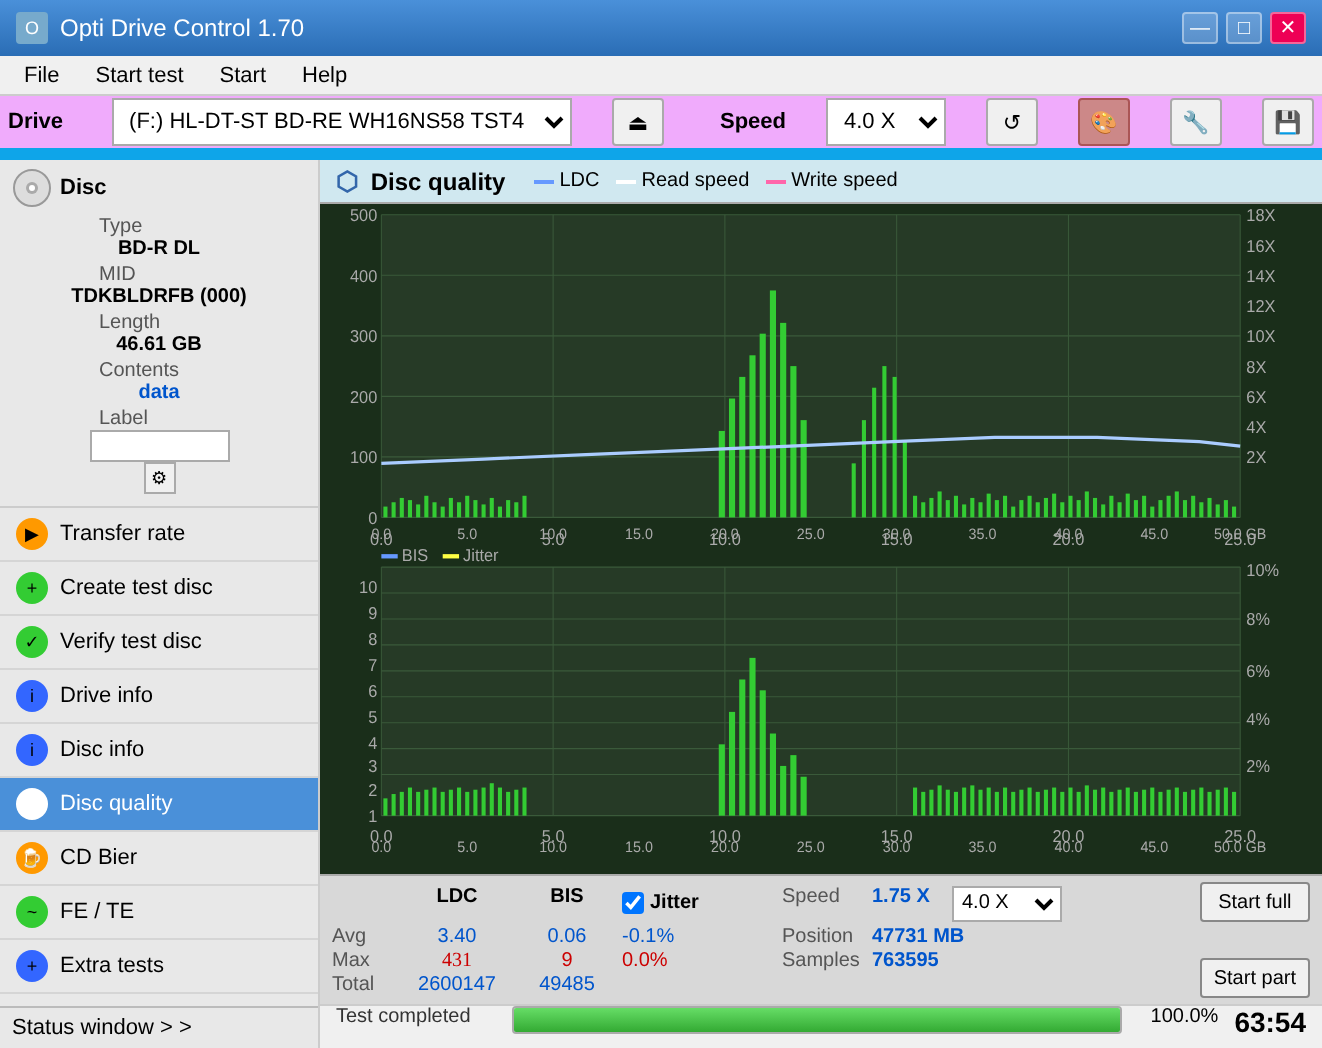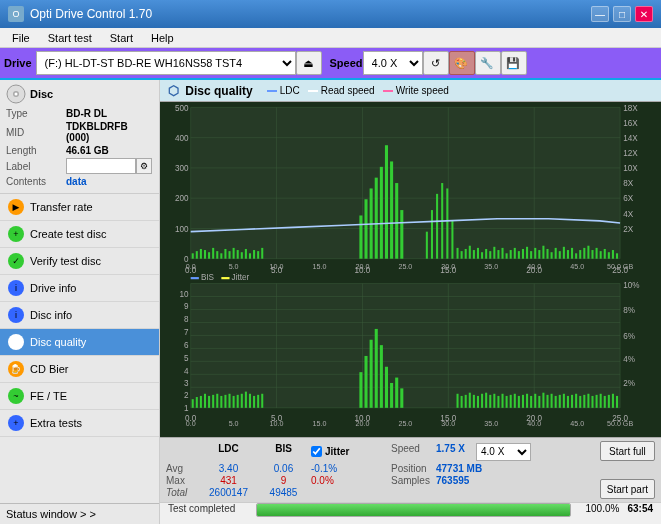--- a/index.html
+++ b/index.html
@@ -11,37 +11,37 @@
     .titlebar-icon { width: 16px; height: 16px; background: #7ac; border-radius: 2px; display: flex; align-items: center; justify-content: center; font-size: 9px; color: white; }
     .titlebar-controls { display: flex; gap: 4px; }
     .titlebar-btn { width: 18px; height: 16px; background: rgba(255,255,255,0.2); border: 1px solid rgba(255,255,255,0.4); border-radius: 2px; cursor: pointer; display: flex; align-items: center; justify-content: center; font-size: 10px; color: white; }
     .titlebar-btn.close { background: #e05; }
     
     
     .menubar { background: #f0f0f0; height: 20px; display: flex; align-items: center; padding: 0 4px; border-bottom: 1px solid #ccc; gap: 2px; }
     .menu-item { padding: 2px 8px; cursor: pointer; font-size: 11px; border-radius: 2px; }
     
     
-    .toolbar { background: #8b5cf6; height: 32px; display: flex; align-items: center; padding: 2px 4px; border-bottom: 2px solid #0ea5e9; gap: 0; }
+    .toolbar { background: #f0abfc; height: 32px; display: flex; align-items: center; padding: 2px 4px; border-bottom: 6px solid #0ea5e9; gap: 20px; }
     .toolbar-label { font-size: 11px; font-weight: bold; margin-right: 4px; }
     .drive-select { height: 24px; font-size: 11px; border: 1px solid #aaa; background: white; padding: 0 4px; flex: 1; max-width: 260px; }
     .toolbar-btn { height: 24px; width: 26px; background: #f0f0f0; border: 1px solid #aaa; border-radius: 2px; cursor: pointer; display: flex; align-items: center; justify-content: center; font-size: 11px; }
     .speed-label { font-size: 11px; font-weight: bold; margin-left: 8px; }
     .speed-select { height: 24px; font-size: 11px; border: 1px solid #aaa; background: white; padding: 0 4px; width: 60px; }
     
     
     .main { display: flex; height: calc(524px - 28px - 20px - 32px); border-radius: 16px; }
     
     
     .sidebar { width: 160px; min-width: 160px; background: #e8e8e8; display: flex; flex-direction: column; border-right: 1px solid #ccc; overflow-y: auto; }
     
     
     .disc-panel { background: #e8e8e8; padding: 4px 6px; border-bottom: 1px solid #ccc; }
     .disc-panel-header { display: flex; align-items: center; gap: 4px; font-size: 11px; font-weight: bold; margin-bottom: 4px; }
-    .disc-row { display: flex; align-items: center; margin-bottom: 2px; font-size: 10px; }
+    .disc-row { display: flex; align-items: center; margin-bottom: 2px; font-size: 10px; flex-direction: column; }
     .disc-key { width: 60px; color: #555; flex-shrink: 0; }
     .disc-val { color: #000; font-weight: bold; font-size: 10px; }
     .disc-val.blue { color: #0055cc; }
     .label-input { height: 16px; border: 1px solid #aaa; background: white; font-size: 10px; width: 70px; padding: 0 2px; }
     .label-btn { width: 16px; height: 16px; background: #f0f0f0; border: 1px solid #aaa; cursor: pointer; display: flex; align-items: center; justify-content: center; font-size: 9px; }
     
     
     .nav-section { flex: 1; }
     .nav-item { display: flex; align-items: center; padding: 5px 8px; cursor: pointer; font-size: 11px; gap: 6px; border-bottom: 1px solid #d5d5d5; }
     .nav-item.active { background: #4a90d9; color: white; }
@@ -68,21 +68,21 @@
     
     .charts-area { flex: 1; display: flex; flex-direction: column; padding: 0; }
     .action-btn { height: 20px; background: #f0f0f0; border: 1px solid #888; border-radius: 2px; cursor: pointer; font-size: 10px; padding: 0 6px; white-space: nowrap; }
     
     
     .progress-area { background: #f0f0f0; height: 22px; display: flex; gap: 8px; padding: 0 8px; border-top: 1px solid #ccc; }
     .progress-text { font-size: 10px; color: #333; width: 80px; }
     .progress-bar-container { flex: 1; height: 14px; background: #ccc; border: 1px solid #aaa; border-radius: 2px; overflow: hidden; }
     .progress-bar { height: 100%; background: linear-gradient(to bottom, #66dd66, #33aa33); }
     .progress-pct { font-size: 10px; width: 40px; text-align: right; }
-    .time-display { font-size: 10px; font-weight: bold; }
+    .time-display { font-size: 14px; font-weight: bold; }
     
     
     svg { display: block; }
   </style>
 </head>
 <body>
 
 <div class="titlebar">
   <div class="titlebar-title">
     <div class="titlebar-icon">O</div>
@@ -137,27 +137,27 @@
       </div>
       <div class="disc-row">
         <span class="disc-key">MID</span>
         <span class="disc-val">TDKBLDRFB (000)</span>
       </div>
       <div class="disc-row">
         <span class="disc-key">Length</span>
         <span class="disc-val">46.61 GB</span>
       </div>
       <div class="disc-row">
+        <span class="disc-key">Contents</span>
+        <span class="disc-val blue">data</span>
+      </div>
+      <div class="disc-row">
         <span class="disc-key">Label</span>
         <input class="label-input" type="text" style="">
         <div class="label-btn">⚙</div>
-      </div>
-      <div class="disc-row">
-        <span class="disc-key">Contents</span>
-        <span class="disc-val blue">data</span>
       </div>
     </div>
 
     <div class="nav-section">
       <div class="nav-item">
         <div class="nav-icon orange">▶</div>
         <span>Transfer rate</span>
       </div>
       <div class="nav-item">
         <div class="nav-icon green">+</div>
@@ -510,28 +510,28 @@
           <div style="display:flex; font-size:10px; margin-bottom:1px;">
             <span style="width:35px; color:#555;">Avg</span>
             <span style="width:55px; text-align:center; color:#0055cc;">3.40</span>
             <span style="width:55px; text-align:center; color:#0055cc;">0.06</span>
             <span style="width:80px; color:#0055cc;">-0.1%</span>
             <span style="width:45px; color:#555;">Position</span>
             <span style="color:#0055cc; font-weight:bold;">47731 MB</span>
           </div>
           <div style="display:flex; font-size:10px; margin-bottom:1px;">
             <span style="width:35px; color:#555;">Max</span>
-            <span style="width:55px; text-align:center; color:#cc0000;">431</span>
+            <span style="width:55px; text-align:center; color:#cc0000;font-family:Liberation Serif, serif;">431</span>
             <span style="width:55px; text-align:center; color:#cc0000;">9</span>
             <span style="width:80px; color:#cc0000;">0.0%</span>
             <span style="width:45px; color:#555;">Samples</span>
             <span style="color:#0055cc; font-weight:bold;">763595</span>
           </div>
           <div style="display:flex; font-size:10px;">
-            <span style="width:35px; color:#555;font-style:italic;">Total</span>
+            <span style="width:35px; color:#555;">Total</span>
             <span style="width:55px; text-align:center; color:#0055cc;">2600147</span>
             <span style="width:55px; text-align:center; color:#0055cc;">49485</span>
           </div>
         </div>
 
         <div style="display:flex; flex-direction:column; gap:18px;">
           <button class="action-btn">Start full</button>
           <button class="action-btn">Start part</button>
         </div>
 

